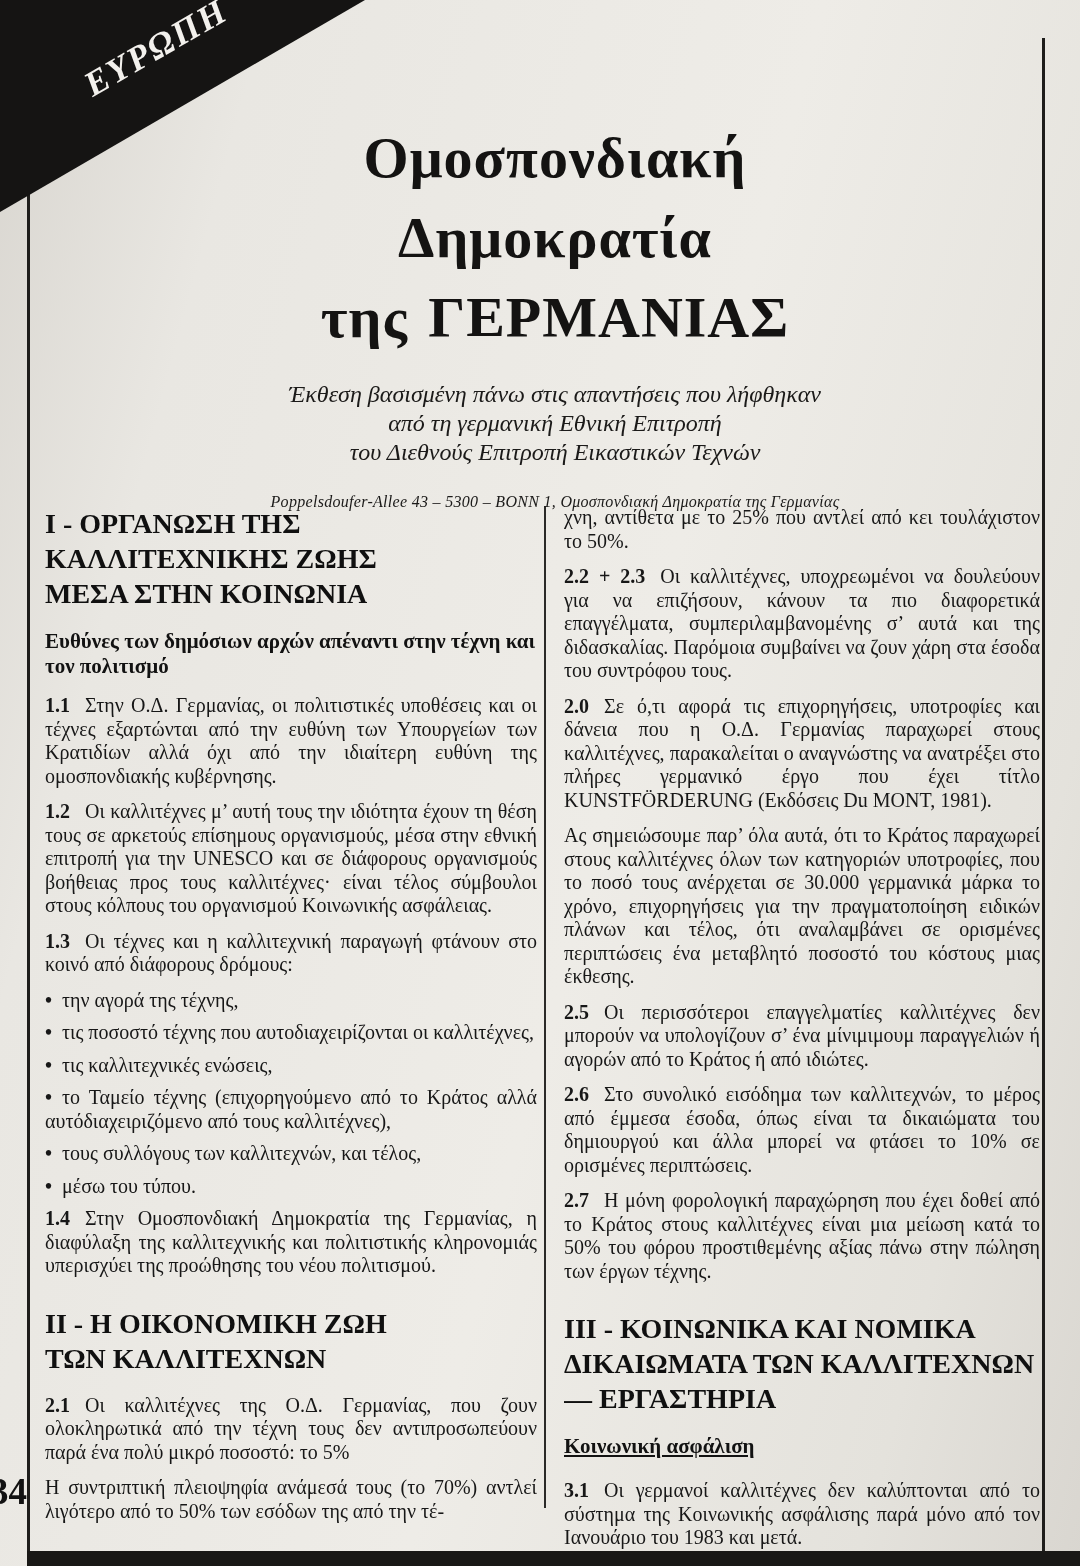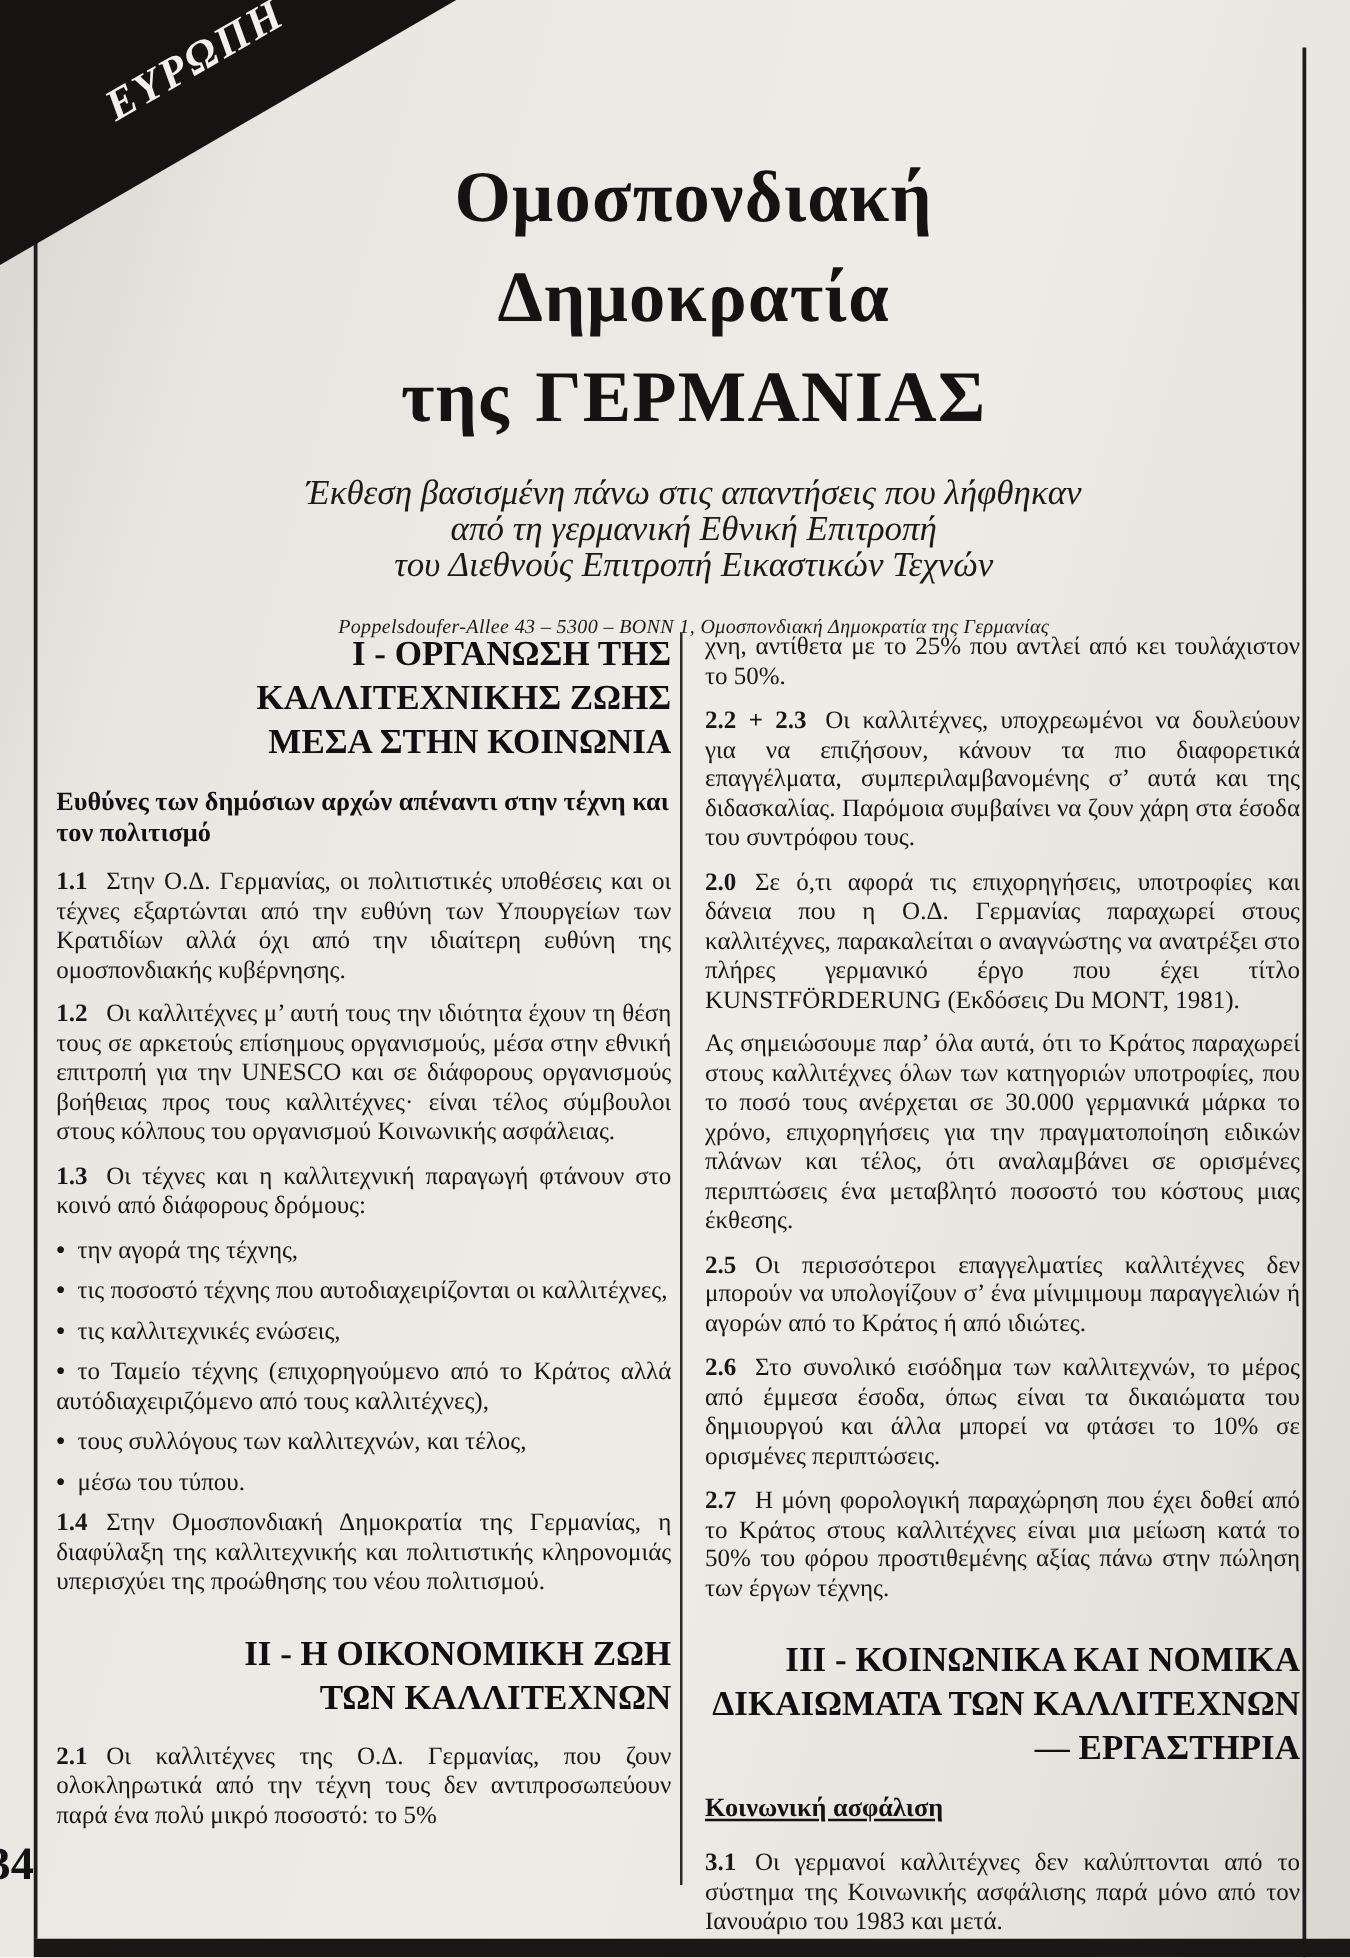--- a/index.html
+++ b/index.html
@@ -29,30 +29,30 @@
     text-align:center;
     transform: rotate(-30deg);
     color:#f3f1ed; font-style:italic; font-weight:bold;
     font-size:35px; letter-spacing:2px;
   }
 
   
   .masthead { position:absolute; left:60px; top:118px; width:990px; text-align:center;font-family:Liberation Serif, serif; }
   .title-line { font-weight:bold; font-size:58px; line-height:80px; color:#141312; letter-spacing:1px; }
   .title-prefix { margin-right:0.35em; }
-  .subtitle { margin-top:22px; font-style:italic; font-size:28px; line-height:29px; color:#1b1a19; }
+  .subtitle { margin-top:22px; font-style:italic; font-size:24px; line-height:29px; color:#1b1a19; }
   .address  { margin-top:26px; font-style:italic; font-size:16px; color:#1b1a19; letter-spacing:0.3px; }
 
   
   .col { position:absolute; top:506px; height:1046px; overflow:hidden; text-align:justify; }
   .col-left  { left:45px;  width:492px; }
   .col-right { left:564px; width:476px; }
 
   .h-sec { margin:0 0 18px 0; font-size:28px; line-height:35px; font-weight:bold; color:#101010; text-align:left; }
-  .h-sec .hl { display:block;text-align:right; }
+  .h-sec .hl { display:block; }
   .h-sec.mt { margin-top:28px; }
   .h-sub { margin:0 0 15px 0; font-size:21px; line-height:25px; font-weight:bold; color:#121212; text-align:left; }
   .h-sub.mt { margin-bottom:20px;text-decoration:underline; }
 
   .para { margin:0 0 12px 0; font-size:20px; line-height:23.5px; color:#171717; }
   .para:last-child { margin-bottom:0; }
   .pnum { font-weight:bold; margin-right:15px; }
   .bullet { margin-bottom:9px; }
   .bullet .dot::before { content:"\2022"; font-weight:bold; }
   .bullet .dot { margin-right:10px; }
@@ -111,20 +111,21 @@
     <p class="para bullet"><span class="dot"></span><span>μέσω του τύπου.</span></p>
 
     <p class="para"><span class="pnum">1.4</span><span>Στην Ομοσπονδιακή Δημοκρατία της Γερμανίας, η διαφύλαξη της καλλιτεχνικής και πολιτιστικής κληρονομιάς υπερισχύει της προώθησης του νέου πολιτισμού.</span></p>
 
     <h2 class="h-sec mt">
       <span class="hl">II - Η ΟΙΚΟΝΟΜΙΚΗ ΖΩΗ</span>
       <span class="hl">ΤΩΝ ΚΑΛΛΙΤΕΧΝΩΝ</span>
     </h2>
 
     <p class="para"><span class="pnum">2.1</span><span>Οι καλλιτέχνες της Ο.Δ. Γερμανίας, που ζουν ολοκληρωτικά από την τέχνη τους δεν αντιπροσωπεύουν παρά ένα πολύ μικρό ποσοστό: το 5%</span></p>
+    <p class="para">Η συντριπτική πλειοψηφία ανάμεσά τους (το 70%) αντλεί λιγότερο από το 50% των εσόδων της από την τέ-</p>
   </section>
 
   <section class="col col-right">
     <p class="para">χνη, αντίθετα με το 25% που αντλεί από κει τουλάχιστον το 50%.</p>
 
     <p class="para"><span class="pnum">2.2 + 2.3</span><span>Οι καλλιτέχνες, υποχρεωμένοι να δουλεύουν για να επιζήσουν, κάνουν τα πιο διαφορετικά επαγγέλματα, συμπεριλαμβανομένης σ’ αυτά και της διδασκαλίας. Παρόμοια συμβαίνει να ζουν χάρη στα έσοδα του συντρόφου τους.</span></p>
     <p class="para"><span class="pnum">2.0</span><span>Σε ό,τι αφορά τις επιχορηγήσεις, υποτροφίες και δάνεια που η Ο.Δ. Γερμανίας παραχωρεί στους καλλιτέχνες, παρακαλείται ο αναγνώστης να ανατρέξει στο πλήρες γερμανικό έργο που έχει τίτλο KUNSTFÖRDERUNG (Εκδόσεις Du MONT, 1981).</span></p>
     <p class="para">Ας σημειώσουμε παρ’ όλα αυτά, ότι το Κράτος παραχωρεί στους καλλιτέχνες όλων των κατηγοριών υποτροφίες, που το ποσό τους ανέρχεται σε 30.000 γερμανικά μάρκα το χρόνο, επιχορηγήσεις για την πραγματοποίηση ειδικών πλάνων και τέλος, ότι αναλαμβάνει σε ορισμένες περιπτώσεις ένα μεταβλητό ποσοστό του κόστους μιας έκθεσης.</p>
     <p class="para"><span class="pnum">2.5</span><span>Οι περισσότεροι επαγγελματίες καλλιτέχνες δεν μπορούν να υπολογίζουν σ’ ένα μίνιμιμουμ παραγγελιών ή αγορών από το Κράτος ή από ιδιώτες.</span></p>
     <p class="para"><span class="pnum">2.6</span><span>Στο συνολικό εισόδημα των καλλιτεχνών, το μέρος από έμμεσα έσοδα, όπως είναι τα δικαιώματα του δημιουργού και άλλα μπορεί να φτάσει το 10% σε ορισμένες περιπτώσεις.</span></p>

